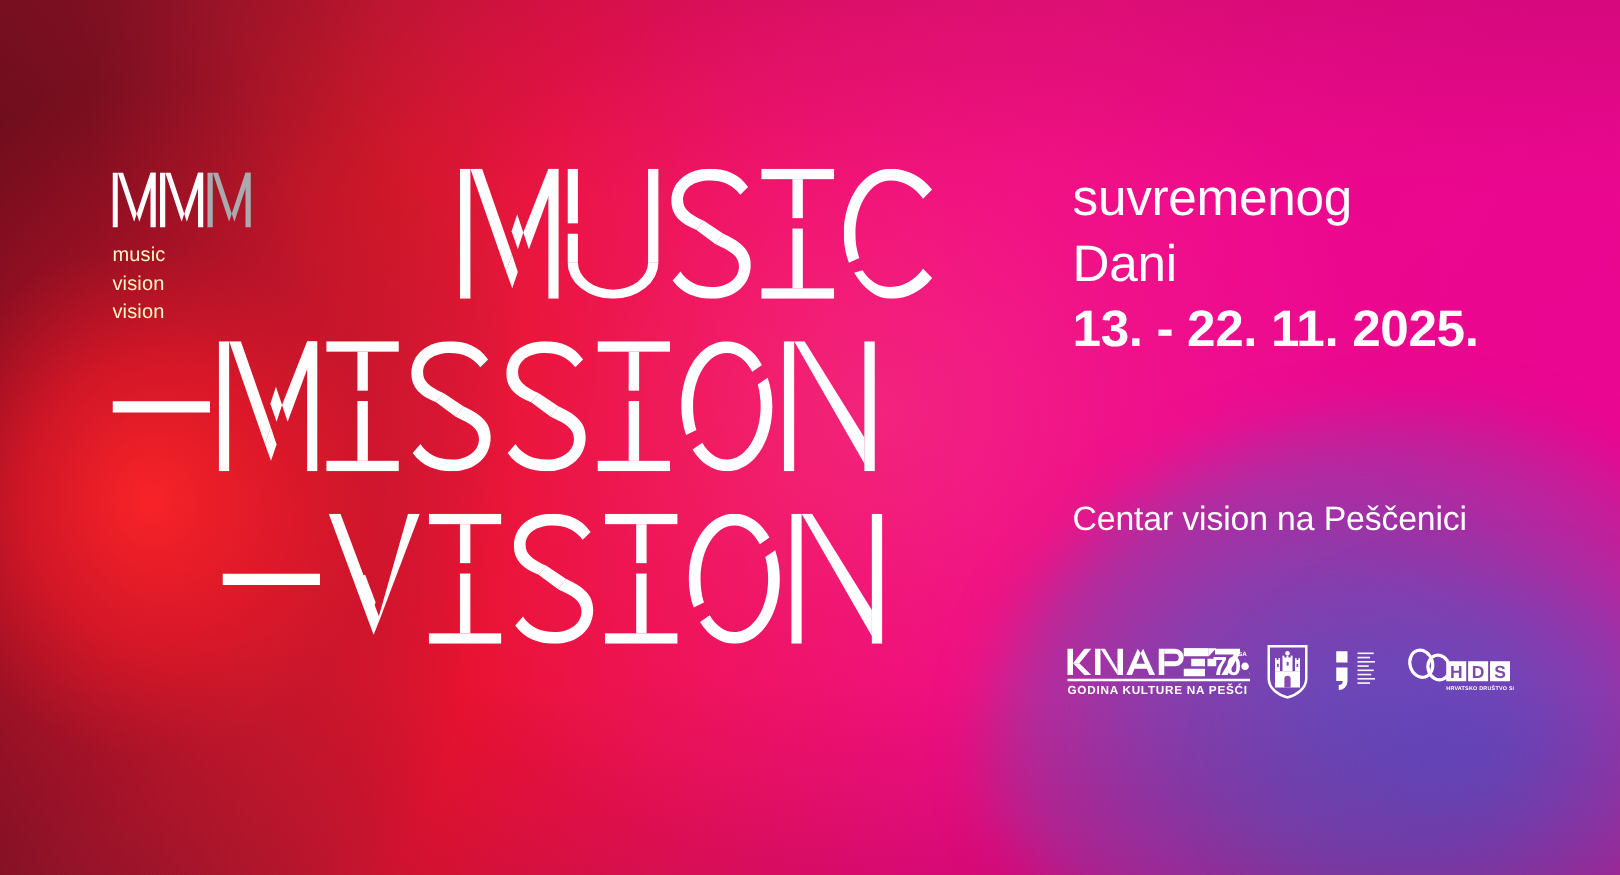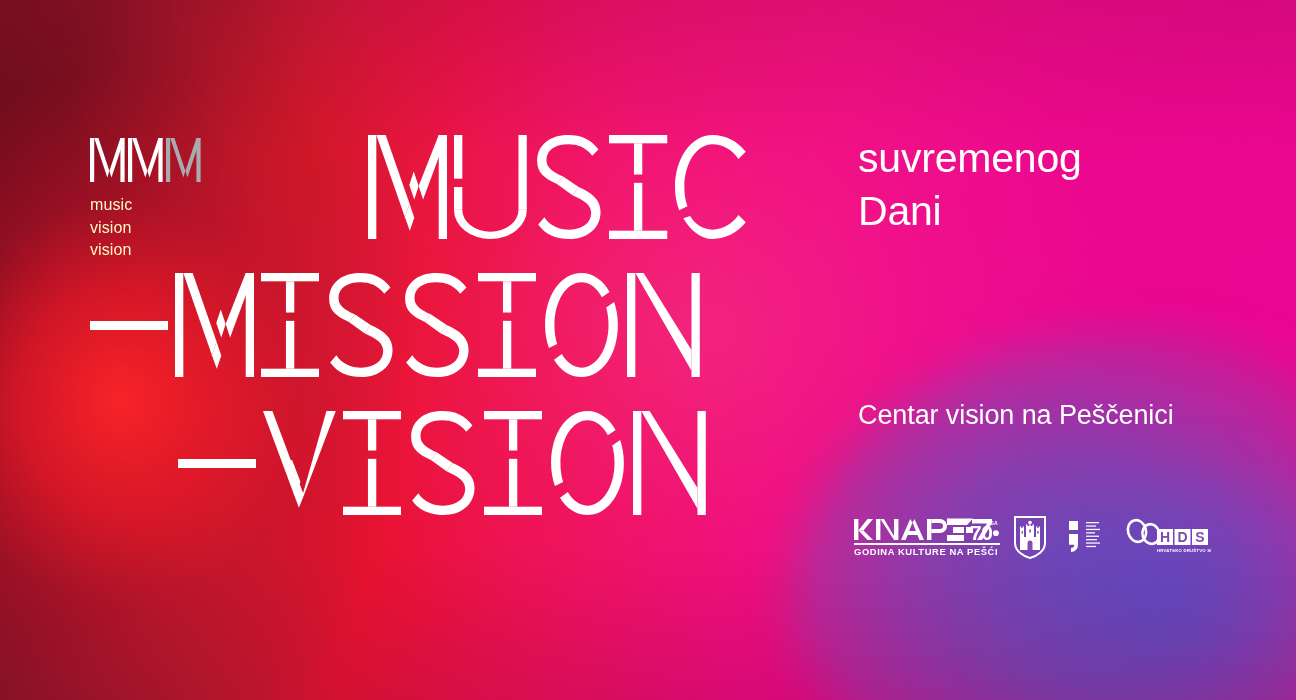--- a/index.html
+++ b/index.html
@@ -458,20 +458,21 @@
             <rect x="62" y="0" width="8" height="100"></rect>
           </g>
             </svg>
         </span>
       </div>
     </div>
 
     <div id="info-block">
       <div class="info-line">suvremenog</div>
       <div class="info-line">Dani</div>
+      <div class="info-date">13. - 22. 11. 2025.</div>
     </div>
 
     <div id="venue">Centar vision na Peščenici</div>
 
     <div id="logo-strip">
 
       <div class="logo-item" id="logo-knap">
         <svg viewBox="0 0 148 44" width="148" height="44" aria-hidden="true">
           <g fill="#ffffff">
 

